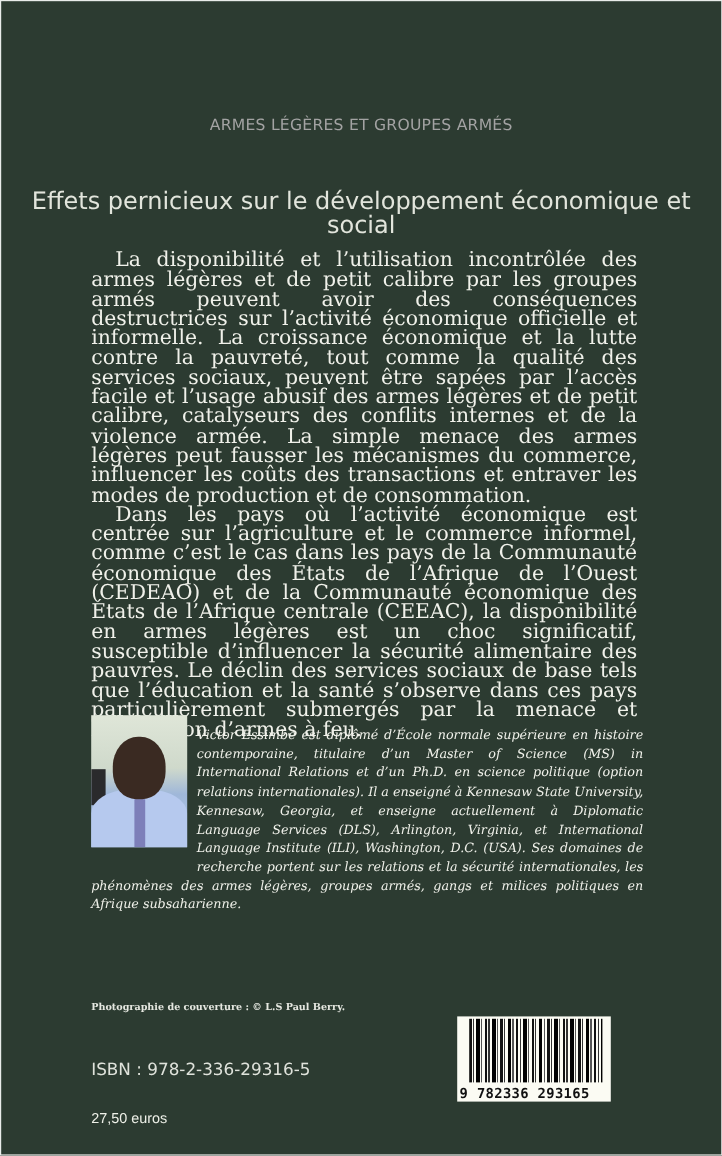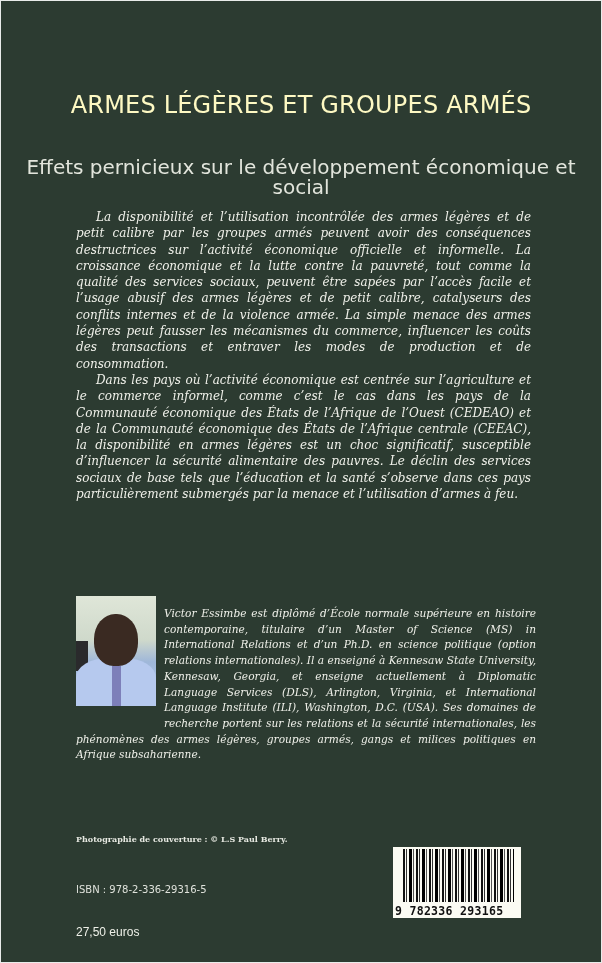--- a/index.html
+++ b/index.html
@@ -10,38 +10,37 @@
   .cover {
     position: absolute; left: 1px; top: 1px;
     width: 600px; height: 961px;
     background: #2c3b31;
     color: #eef0e6;
   }
   .title {
     position: absolute; left: 0; top: 92px; width: 600px;
     text-align: center;
     font-family: "DejaVu Sans", sans-serif;
-    color: #fef9c3;
-    font-size: 24px; line-height: 24px;
+    color: #a3a3a3;
+    font-size: 13px; line-height: 24px;
     letter-spacing: 0.2px;
   }
   .subtitle {
     position: absolute; left: 0; top: 156px; width: 600px;
     text-align: center;
     font-family: "DejaVu Sans", sans-serif;
     color: #e2e5dc;
     font-size: 20px; line-height: 20px;
   }
   .blurb {
     position: absolute; left: 75px; top: 208px; width: 455px;
     font-family: "DejaVu Serif", serif;
-    font-size: 12px; line-height: 16.3px;
+    font-size: 17px; line-height: 16.3px;
     text-align: justify;
     color: #f0f1ea;
-    font-style: italic;
   }
   .blurb p { margin: 0; text-indent: 20px; }
   .author-photo {
     position: absolute; left: 75px; top: 595px;
     width: 80px; height: 110px;
     background: linear-gradient(180deg, #dfe6d8 0%, #cfd9cb 40%, #9fb7d9 60%, #b8cdf0 100%);
     overflow: hidden;
   }
   .author-photo .head {
     position: absolute; left: 18px; top: 18px; width: 44px; height: 52px;
@@ -71,29 +70,29 @@
   }
   .bio .float-space { float: left; width: 88px; height: 112px; }
   .credit {
     position: absolute; left: 75px; top: 833px;
     font-family: "DejaVu Serif", serif;
     font-size: 8px; color: #e6e8e1; font-weight: bold;
   }
   .isbn {
     position: absolute; left: 75px; top: 883px;
     font-family: "DejaVu Sans", sans-serif;
-    font-size: 10px; color: #dfe2db;
+    font-size: 14px; color: #dfe2db;
   }
   .price {
     position: absolute; left: 75px; top: 924px;
     font-family: Liberation Sans, sans-serif;
     font-size: 12px; color: #eef0e8;
   }
   .barcode {
-    position: absolute; left: 392px; top: 846px;
+    position: absolute; left: 380px; top: 846px;
     width: 128px; height: 71px;
     background: #fbfbf3;
   }
   .barcode .bars {
     position: absolute; left: 10px; top: 2px; width: 111px; height: 53px;
     background: repeating-linear-gradient(90deg,
       #111 0px, #111 2px, #fbfbf3 2px, #fbfbf3 3px,
       #333 3px, #333 4px, #fbfbf3 4px, #fbfbf3 6px,
       #000 6px, #000 9px, #fbfbf3 9px, #fbfbf3 10px,
       #555 10px, #555 11px, #fbfbf3 11px, #fbfbf3 13px);

